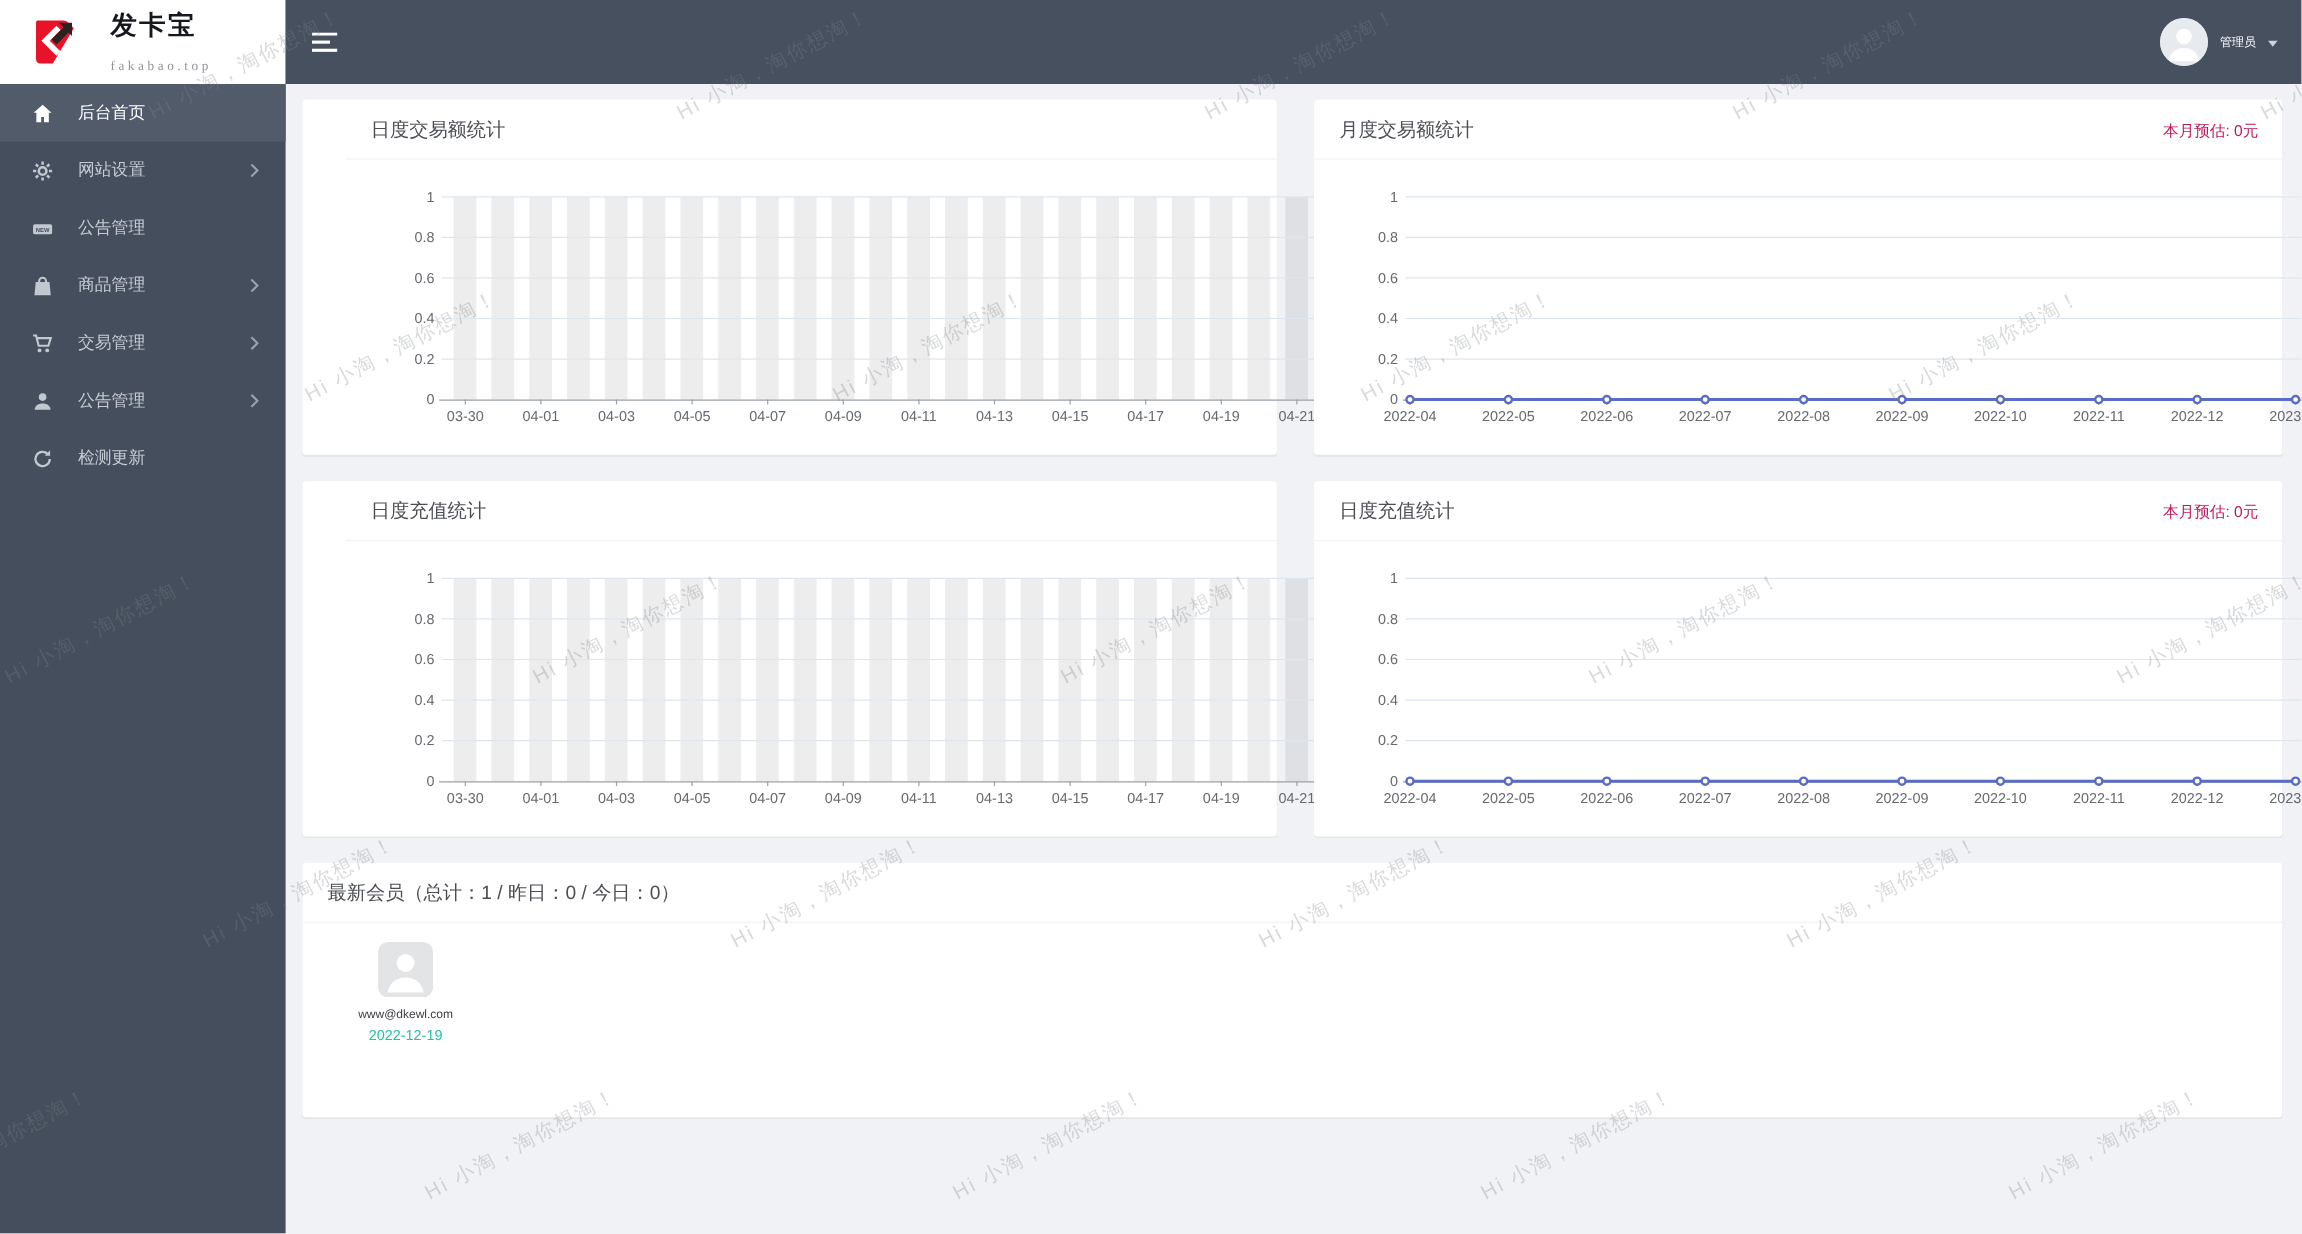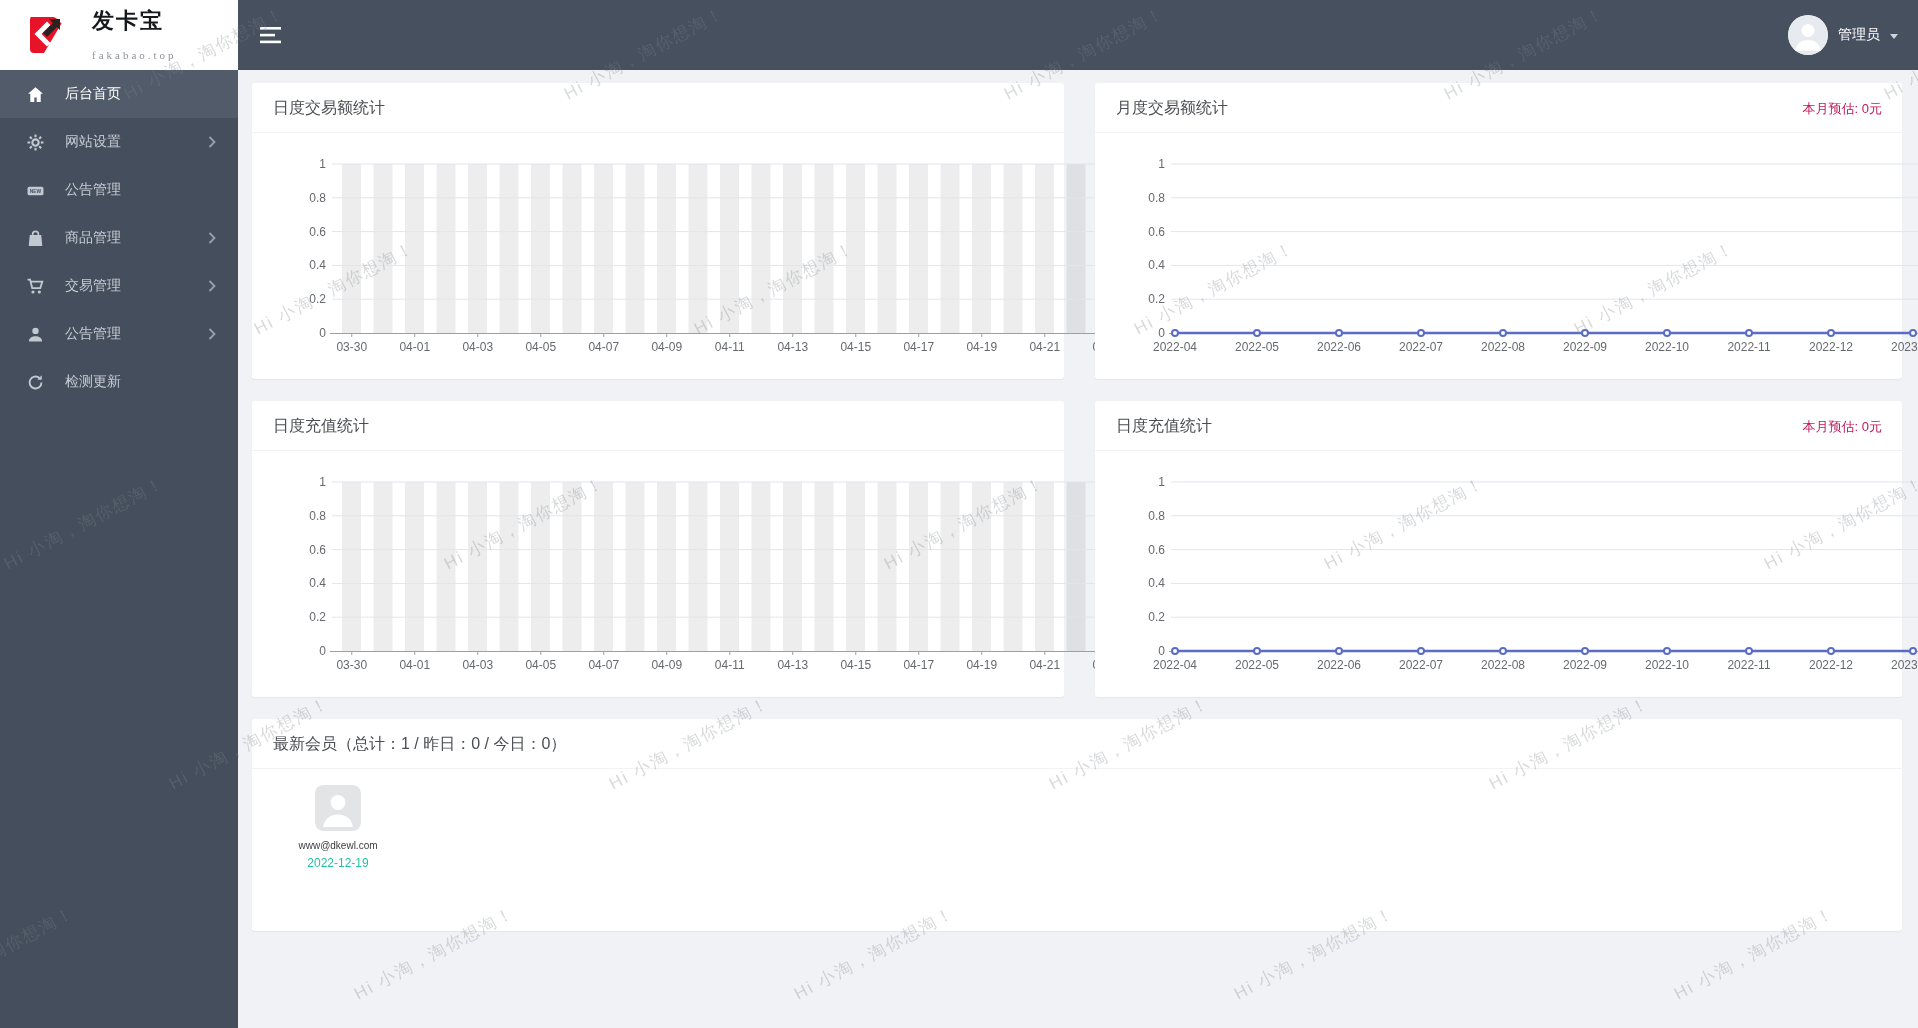--- a/index.html
+++ b/index.html
@@ -31,30 +31,30 @@
   .menu-item.active { background:#515b69; color:#fff; }
   .mi-icon { width:17px; height:17px; margin-right:21px; display:flex; align-items:center; justify-content:center; color:#c2c8d0; }
   .menu-item.active .mi-icon { color:#fff; }
   .mi-label { flex:0 0 auto; }
   .mi-arrow { margin-left:auto; color:#99a1ac; display:flex; }
 
   
   .main { flex:1; display:flex; flex-direction:column; min-width:0; }
   .topbar { height:70px; background:#47505f; display:flex; align-items:center; padding:0 20px 0 18px; }
   .hamburger { background:none; border:none; padding:4px; cursor:pointer; display:flex; }
-  .user { margin-left:auto; display:flex; align-items:center; gap:10px; color:#fff; font-size:14px; cursor:pointer; }
+  .user { margin-left:auto; display:flex; align-items:center; gap:10px; color:#fff; font-size:10px; cursor:pointer; }
   .avatar { width:40px; height:40px; border-radius:50%; overflow:hidden; background:#eceff1; display:flex; }
   .caret { width:0; height:0; border-left:4px solid transparent; border-right:4px solid transparent; border-top:5px solid #cfd4da; margin-top:2px; }
 
   
   .content { padding:13px 16px 0 14px; flex:1; }
   .chart-row { display:flex; gap:31px; margin-bottom:22px; }
   .panel { background:#fff; position:relative; border-radius:3px; box-shadow:0 1px 1px rgba(0,0,0,.05); }
   .chart-panel { height:296px; }
-  .chart-panel.daily { width:812px; flex:0 0 812px; }
+  .chart-panel.daily { width:812px; flex:0 0 812px;padding-left:36px; }
   .chart-panel.monthly { flex:1; min-width:0; }
   .panel-head {
     display:flex; align-items:center; justify-content:space-between;
     padding:15px 20px 13px 21px; border-bottom:1px solid #f1f2f4;
   }
   .panel-head h3 { margin:0; font-size:16px; font-weight:400; color:#4a4d52; }
   .estimate { font-size:13px; color:#be185d; }
   .panel-body { position:relative; }
   svg.chart { display:block; margin-top:6px; overflow:visible; }
 

